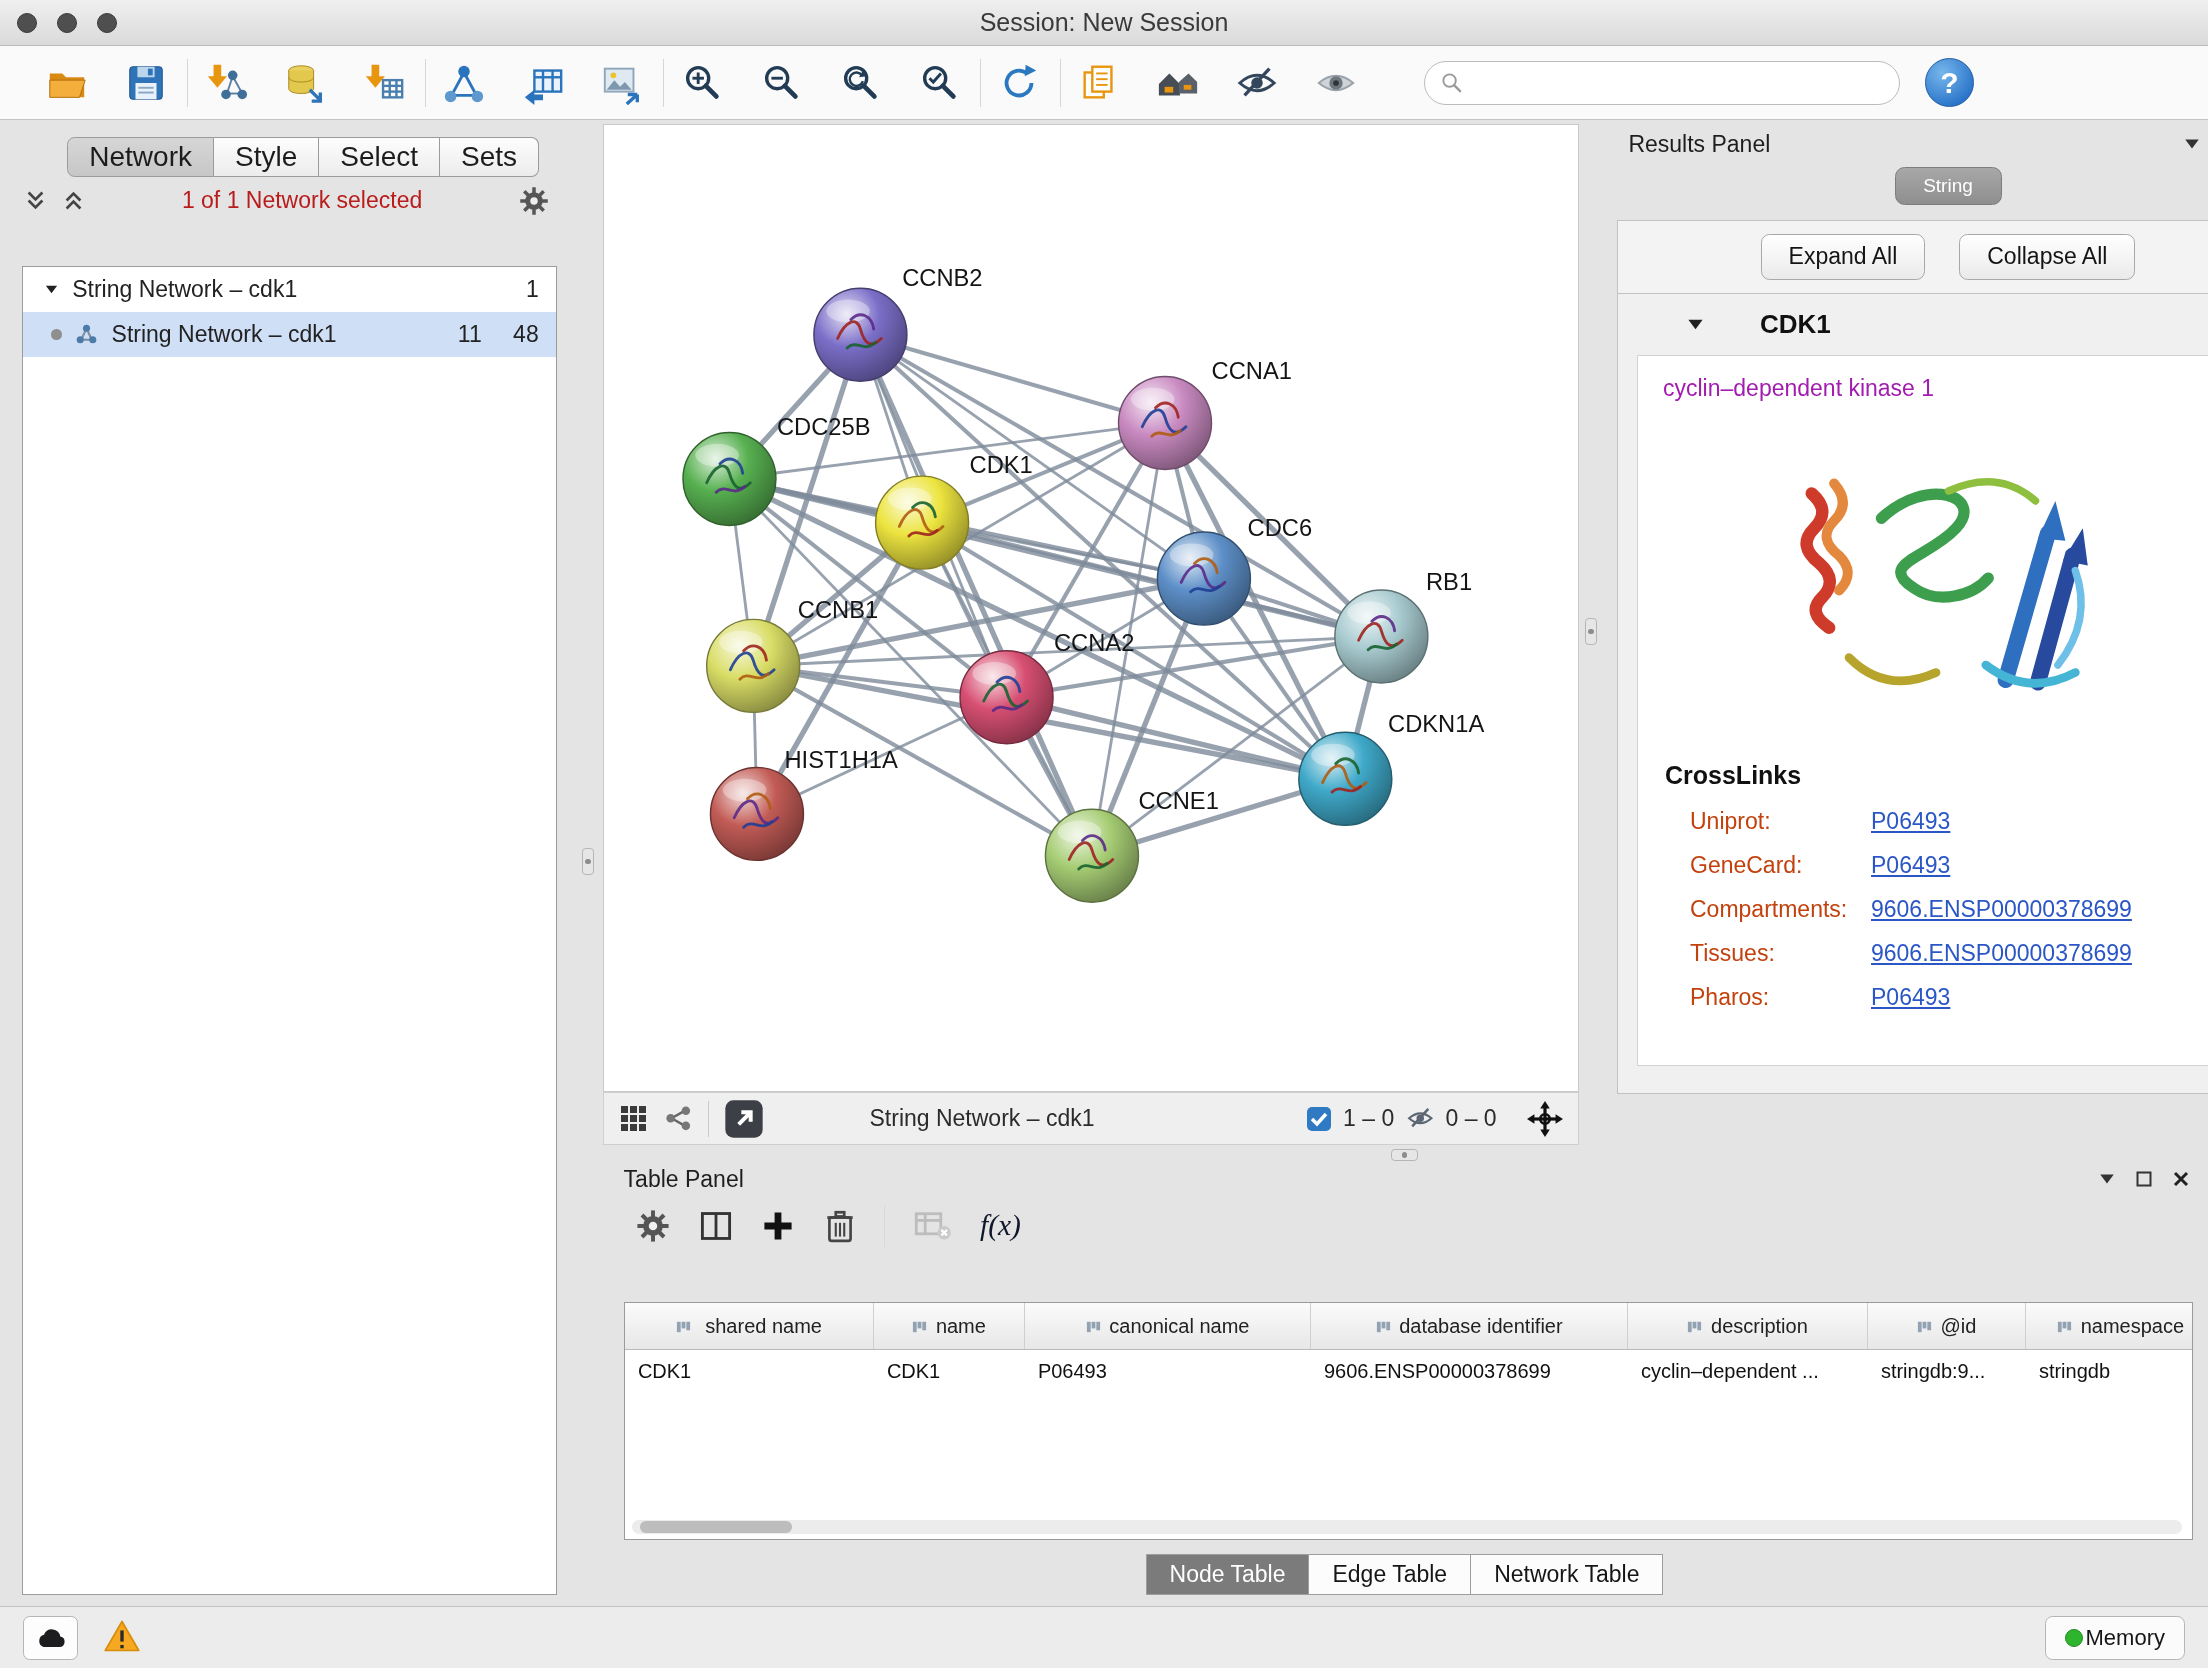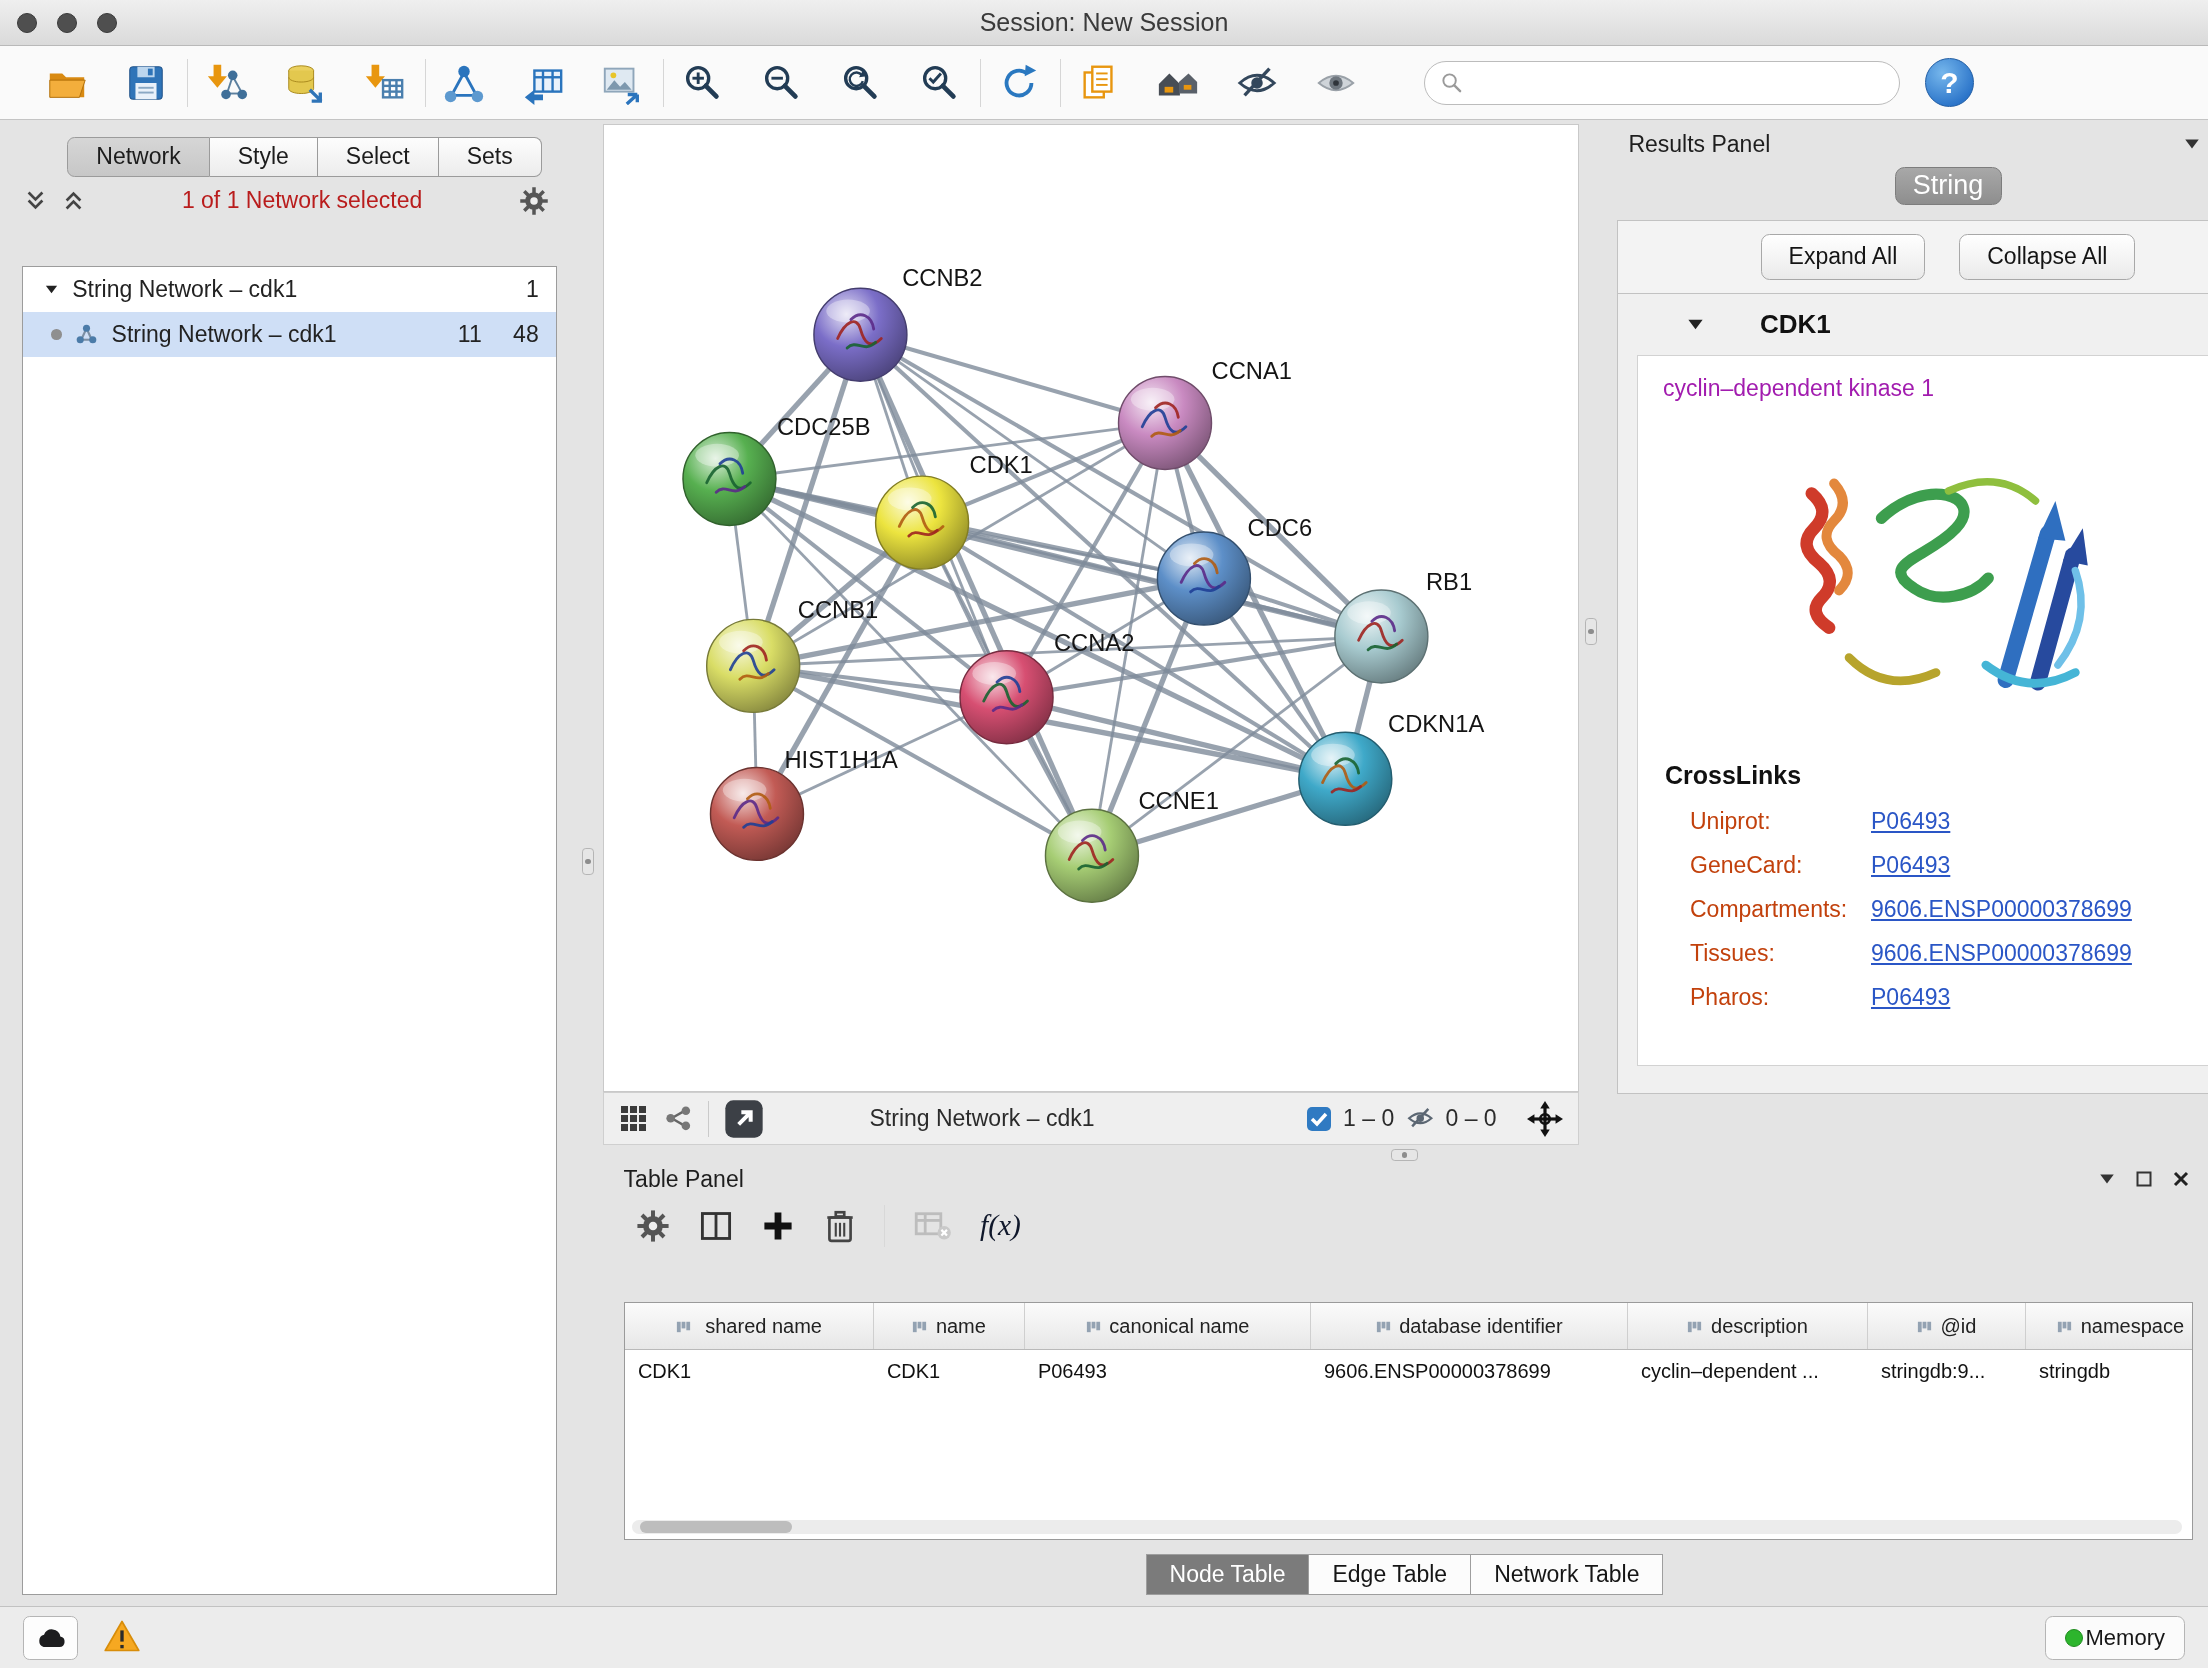--- a/index.html
+++ b/index.html
@@ -26,21 +26,21 @@
 
   
   .phead{display:flex;align-items:center;font-size:23px;color:#1e1e1e;height:34px}
   .ph-icons{margin-left:auto;display:flex;align-items:center;gap:19px}
   .ph-icons svg{width:18px;height:18px;display:block}
 
   
   .control-panel{position:absolute;left:14.3px;top:127px;width:550px;height:1472px}
   .cp-header{padding:0 9.5px 0 5.7px}
   #cp-tabs{display:flex;margin:9.5px 0 0 53px}
-  .tab{height:40px;display:flex;align-items:center;justify-content:center;font-size:23px;border:1px solid #9b9b9b;border-left:none;background:linear-gradient(#fdfdfd,#ececec);padding:0 28px;color:#1c1c1c;cursor:default}
+  .tab{height:40px;display:flex;align-items:center;justify-content:center;font-size:28px;border:1px solid #9b9b9b;border-left:none;background:linear-gradient(#fdfdfd,#ececec);padding:0 21px;color:#1c1c1c;cursor:default}
   .tab:first-child{border-left:1px solid #9b9b9b;border-radius:7.6px 0 0 7.6px}
   .tab:last-child{border-radius:0 7.6px 7.6px 0}
   .tab.active{background:linear-gradient(#d6d6d6,#c7c7c7)}
   .cp-sub{height:48px;display:flex;align-items:center;padding:0 15px 0 9.5px;font-size:23px;gap:15px}
   .cp-sub .label{flex:1;text-align:center;color:#b91c1c}
   .tree{position:absolute;left:7.6px;right:7.6px;top:139px;bottom:3.8px;background:#fff;border:1px solid #9c9c9c;overflow:hidden}
   .tree-row{height:45px;display:flex;align-items:center;font-size:23px;position:relative;padding-left:21px;gap:13.3px}
   .tree-row.selected{background:#cfdff6}
   .tree-row .num1{position:absolute;right:74px}
   .tree-row .num2{position:absolute;right:17px}
@@ -53,21 +53,21 @@
   #network-svg{position:absolute;left:0;top:0;width:100%;height:100%}
   .net-bottombar{position:absolute;left:603px;top:1092px;width:976px;height:53px;background:#efefef;border:1px solid #cfcfcf;display:flex;align-items:center;padding:0 15px;gap:15px;font-size:23px;color:#2b2b2b}
   .net-bottombar svg{display:block}
   .nb-title{margin-left:91px;white-space:nowrap}
   .nb-right{margin-left:auto;display:flex;align-items:center;gap:11.4px}
   .export-btn{width:40px;height:40px}
 
   
   .results-panel{position:absolute;left:1617px;top:127px;width:662px;height:1020px}
   .rp-header{padding:0 3.8px 0 11.4px}
-  .string-pill{margin:5.7px auto 0;width:107px;height:38px;border-radius:9.5px;background:linear-gradient(#a8a8a8,#8e8e8e);color:#fff;font-size:27px;display:flex;align-items:center;justify-content:center;border:1px solid #7d7d7d}
+  .string-pill{margin:5.7px auto 0;width:107px;height:38px;border-radius:9.5px;background:linear-gradient(#a8a8a8,#8e8e8e);color:#fff;font-size:19px;display:flex;align-items:center;justify-content:center;border:1px solid #7d7d7d}
   .rp-btnbox{margin-top:15px;border:1px solid #c2c2c2;background:#f3f3f3;height:74px;display:flex;align-items:center;justify-content:center;gap:34px}
   .btn{background:linear-gradient(#ffffff,#eaeaea);border:1px solid #a8a8a8;border-radius:8.6px;font-size:23px;padding:8.6px 27px;color:#141414;cursor:default}
   .gene-box{border:1px solid #c2c2c2;border-top:none;background:#f0f0f0;height:800px;overflow:hidden}
   .gene-head{height:61px;display:flex;align-items:center;padding-left:68px;gap:55px}
   .gene-head .sym{font-size:26px;font-weight:bold;color:#111}
   .gene-card{margin:0 19px;background:#fff;border:1px solid #d2d2d2;height:711px;overflow:hidden}
   .gene-desc{font-size:23px;color:#a21caf;margin:19px 0 0 25px}
   .protein{display:block;margin:13.3px auto 0;width:373px;height:331px}
   .xl-title{font-size:25px;font-weight:bold;margin:15px 0 9.5px 27px;color:#111}
   .link-row{display:flex;align-items:center;height:44px;padding-left:52px;font-size:23px}

